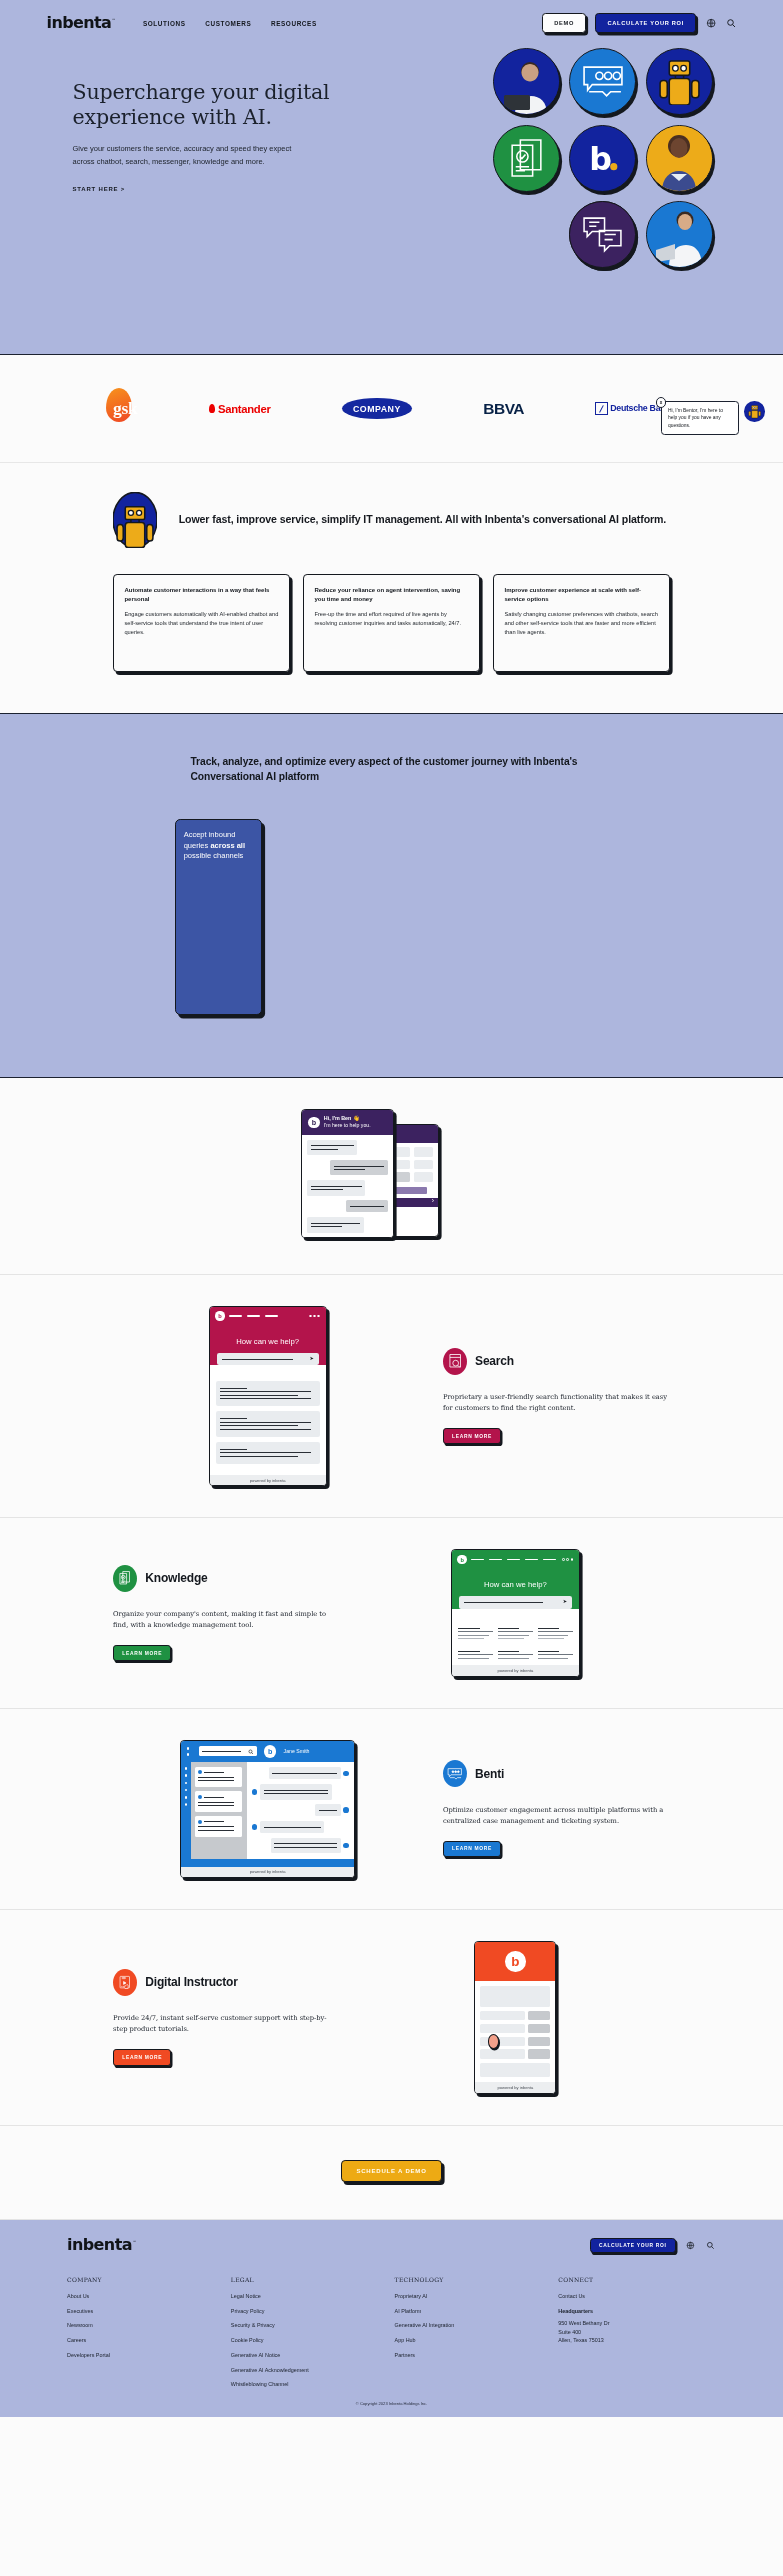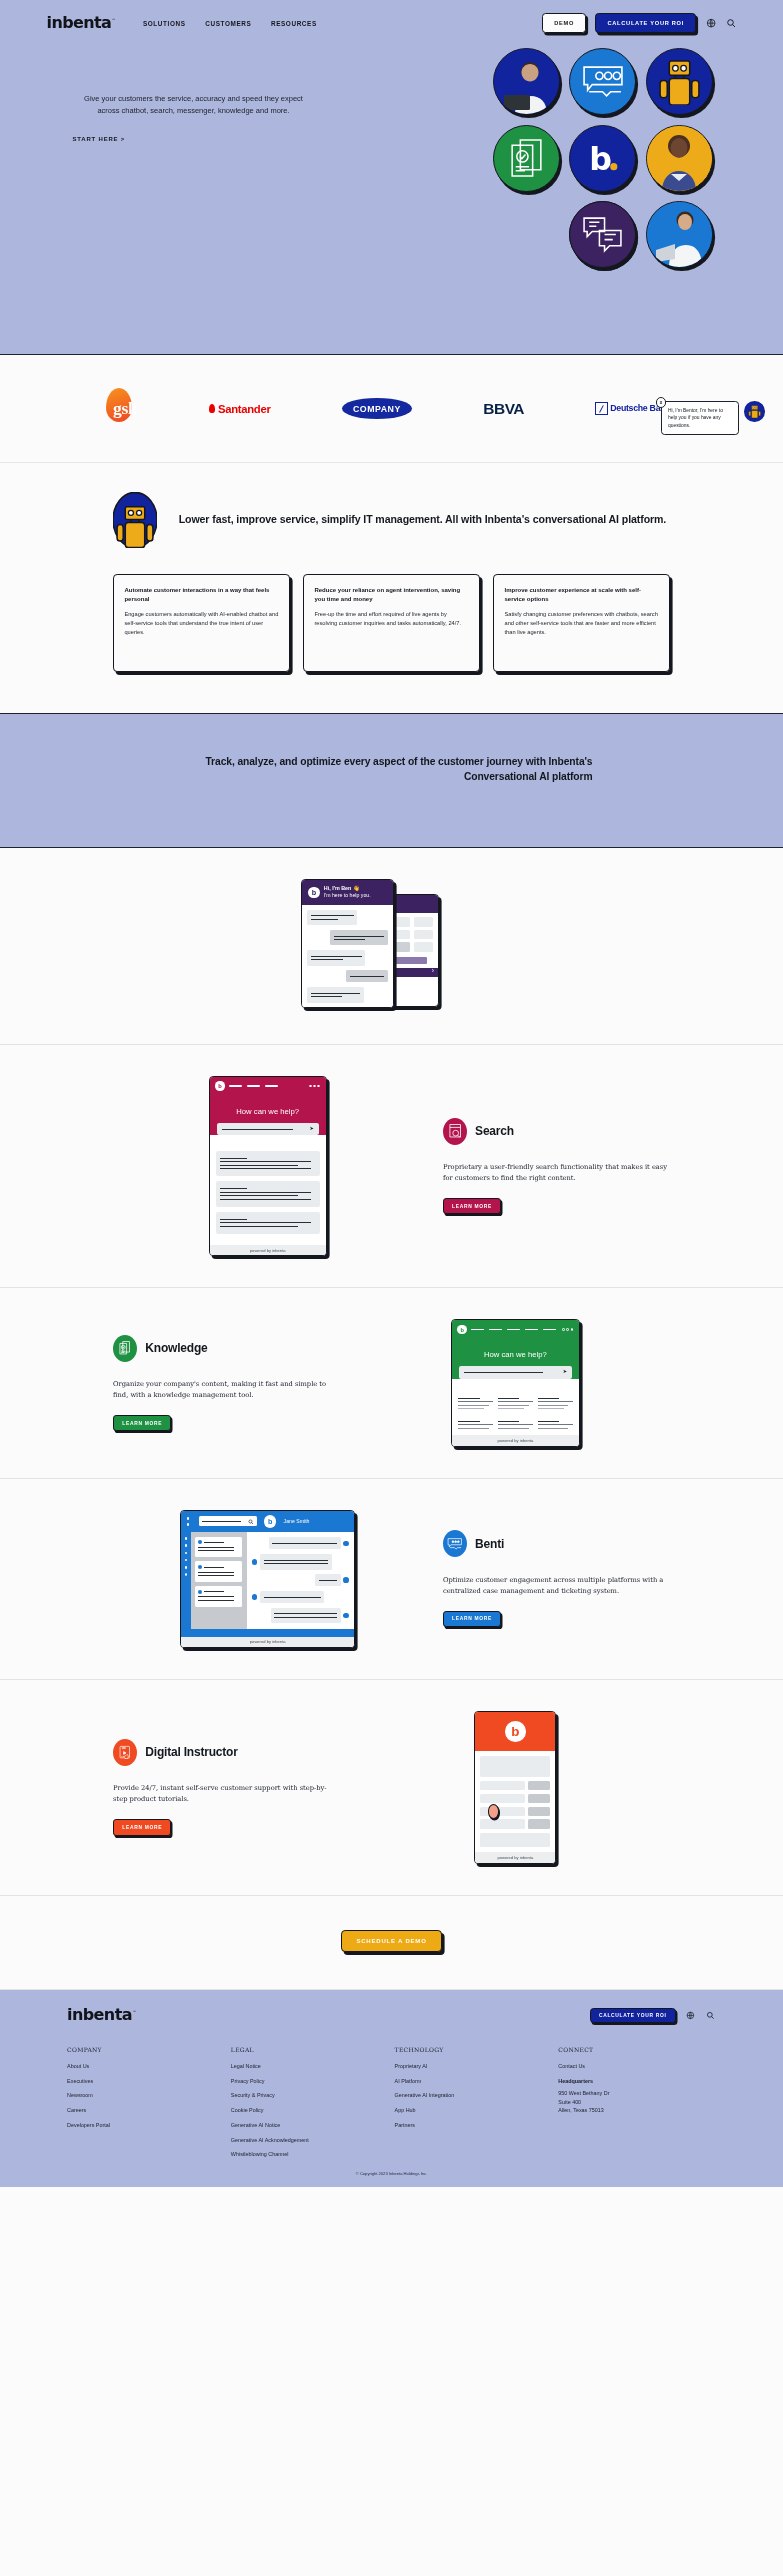--- a/index.html
+++ b/index.html
@@ -48,21 +48,21 @@
   .icon-btn svg { display: block; }
 
   .hero-inner { width: 690px; margin: 0 auto; position: relative; }
   .hero-copy { position: absolute; left: 26px; top: 47px; width: 273px; }
   .hero-copy h1 {
     font-family: "DejaVu Serif", serif;
     font-size: 20.6px; font-weight: 400; line-height: 1.22; color: #1b212c;
     letter-spacing: -0.2px;
   }
   .hero-copy p {
-    margin-top: 13.4px; font-size: 7.5px; line-height: 1.62; color: #20262f; max-width: 242px; text-align: center;
+    margin-top: 13.4px; font-size: 7.5px; line-height: 1.62; color: #20262f; max-width: 242px;
   }
   .hero-cta {
     display: inline-block; margin-top: 18.5px; font-size: 6px; font-weight: 700;
     letter-spacing: 0.8px; color: #14181e; text-decoration: none; text-transform: uppercase;
   }
 
   .bubbles {
     position: absolute; right: 21.6px; top: 15.5px;
     width: 222px; display: grid; grid-template-columns: repeat(3, 67px);
     gap: 9.3px 9.3px;
@@ -132,21 +132,21 @@
   .card {
     flex: 1; background: #fbfbfb; border: 1.3px solid #14181e; border-radius: 4.1px;
     box-shadow: 2.6px 3.1px 0 #14181e; padding: 11.3px 10.3px 14.4px; min-height: 98px;
   }
   .card h3 { font-size: 6px; font-weight: 700; line-height: 1.42; color: #14181e; }
   .card p { font-size: 5.7px; line-height: 1.55; margin-top: 6.7px; color: #24292f; }
 
   
   .track { background: #adb6dd; border-bottom: 1.5px solid #1c2230; padding: 40px 0 62px; }
   .track h2 {
-    font-size: 10.3px; font-weight: 700; text-align: right; line-height: 1.5;
+    font-size: 10.3px; font-weight: 700; text-align: left; line-height: 1.5;
     color: #14181e; max-width: 402px; margin: 0 auto; letter-spacing: -0.1px;
   }
   .trackcard {
     margin: 34px 0 0 82px; width: 87px; min-height: 196px;
     background: #3c55a5; border: 1.3px solid #14181e; border-radius: 5.2px;
     box-shadow: 3.1px 3.6px 0 #14181e; padding: 10.3px 8.2px;
   }
   .trackcard p { color: #fdfdfd; font-size: 7.5px; line-height: 1.42; }
   .trackcard b { font-weight: 700; }
 
@@ -244,20 +244,21 @@
         <svg width="10.3" height="10.3" viewBox="0 0 24 24" fill="none" stroke="#14181e" stroke-width="2.2">
             <circle cx="10.5" cy="10.5" r="6.5"></circle>
             <path d="M15.5 15.5L21 21"></path>
           </svg>
       </span>
     </div>
   </div>
 
   <div class="hero-inner">
     <div class="hero-copy">
+      <h1>Supercharge your digital experience with AI.</h1>
       <p>Give your customers the service, accuracy and speed they expect across chatbot, search, messenger, knowledge and more.</p>
       <a class="hero-cta" href="#">START HERE &gt;</a>
     </div>
 
     <div class="bubbles">
       <div class="bub" style="background:#12239e">
         <svg width="67" height="67" viewBox="0 0 130 130">
             <circle cx="65" cy="65" r="65" fill="#12239e"></circle>
             <circle cx="72" cy="44" r="18" fill="#3a2a22"></circle>
             <path d="M55 47c0-10 8-17 17-17s17 7 17 17-8 18-17 18-17-8-17-18z" fill="#caa183"></path>
@@ -403,20 +404,23 @@
         <h3>Improve customer experience at scale with self-service options</h3>
         <p>Satisfy changing customer preferences with chatbots, search and other self-service tools that are faster and more efficient than live agents.</p>
       </div>
     </div>
   </div>
 </section>
 
 <section class="track">
   <div class="wrap">
     <h2>Track, analyze, and optimize every aspect of the customer journey with Inbenta's Conversational AI platform</h2>
+    <div class="trackcard">
+      <p><span>Accept inbound queries </span><b>across all</b><span> possible channels</span></p>
+    </div>
   </div>
 </section>
 
 <section class="prod">
   <div class="prod-inner">
     <div class="prod-art">
       <div style="position:relative;width:191px;height:134px;">
         <div class="mock" style="position:absolute;left:66px;top:15.5px;width:77px;height:113px;">
           <div style="background:#3c2260;height:17.5px;"></div>
           <div style="padding:4.6px;display:grid;grid-template-columns:repeat(3,1fr);gap:3.1px;">

